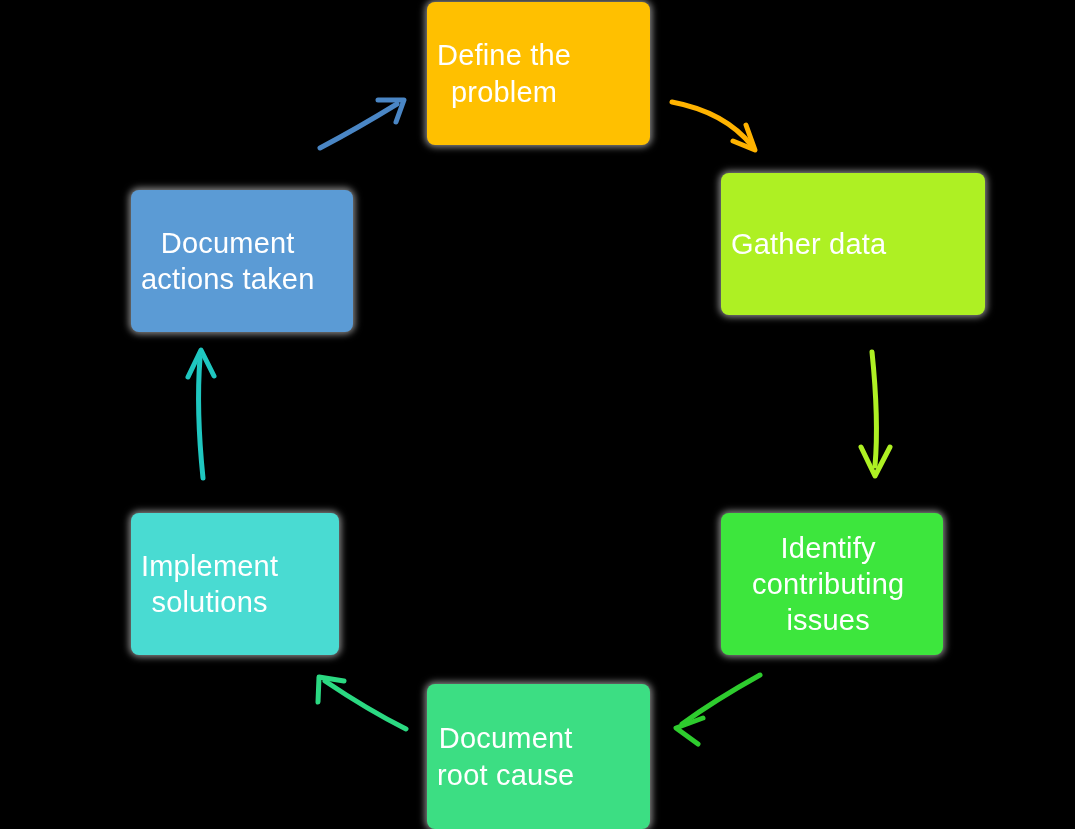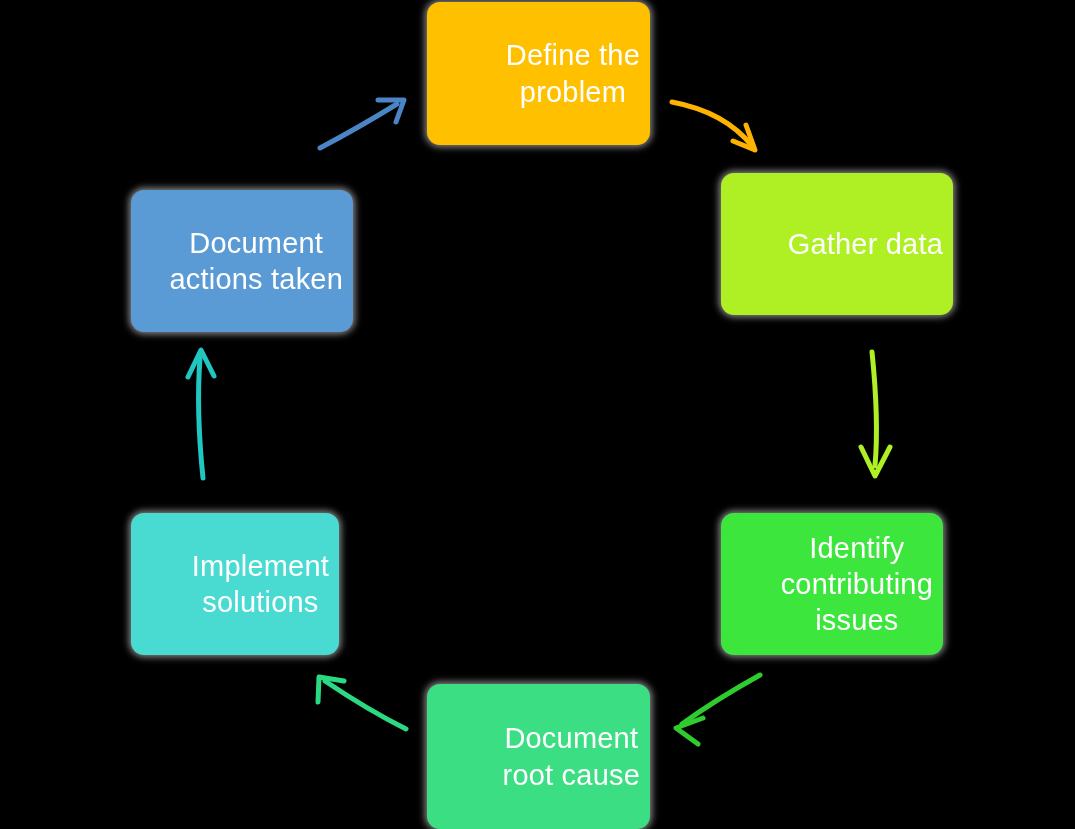--- a/index.html
+++ b/index.html
@@ -26,41 +26,41 @@
     position: absolute;
     left: 0;
     top: 0;
     width: 1075px;
     height: 829px;
     pointer-events: none;
   }
   .node {
     position: absolute;
     box-sizing: border-box;
-    border-radius: 13px;
+    border-radius: 8px;
     display: flex;
     align-items: center;
-    justify-content: flex-end;
+    justify-content: flex-start;
     text-align: center;
     color: #ffffff;
     font-family: "Liberation Sans", sans-serif;
     font-weight: 300;
     font-size: 29px;
     line-height: 1.25;
     letter-spacing: 0.2px;
     padding: 6px 10px;
     box-shadow: 0 0 7px 2px rgba(255,255,255,0.55);
   }
   .node-label {
     display: block;
     white-space: pre-line;
   }
   
   #node-define   { left: 427px; top: 2px;   width: 223px; height: 143px; background: #FFC000; }
-  #node-gather   { left: 721px; top: 173px; width: 232px; height: 142px; background: #AEF023; }
+  #node-gather   { left: 721px; top: 173px; width: 264px; height: 142px; background: #AEF023; }
   #node-identify { left: 721px; top: 513px; width: 222px; height: 142px; background: #3DE63D; padding-left: 31px; }
   #node-root     { left: 427px; top: 684px; width: 223px; height: 145px; background: #3CDE83; }
   #node-implement{ left: 131px; top: 513px; width: 208px; height: 142px; background: #49DBD2; }
   #node-document { left: 131px; top: 190px; width: 222px; height: 142px; background: #5B9BD5; }
 </style>
 </head>
 <body>
 
 <div id="canvas">
 

